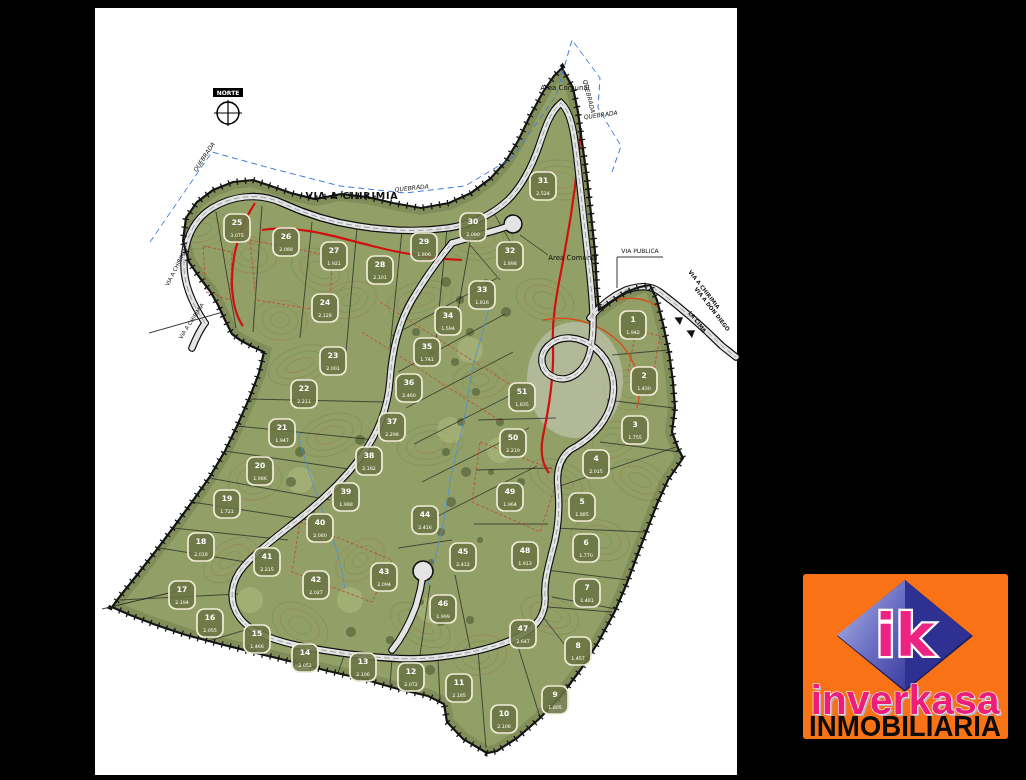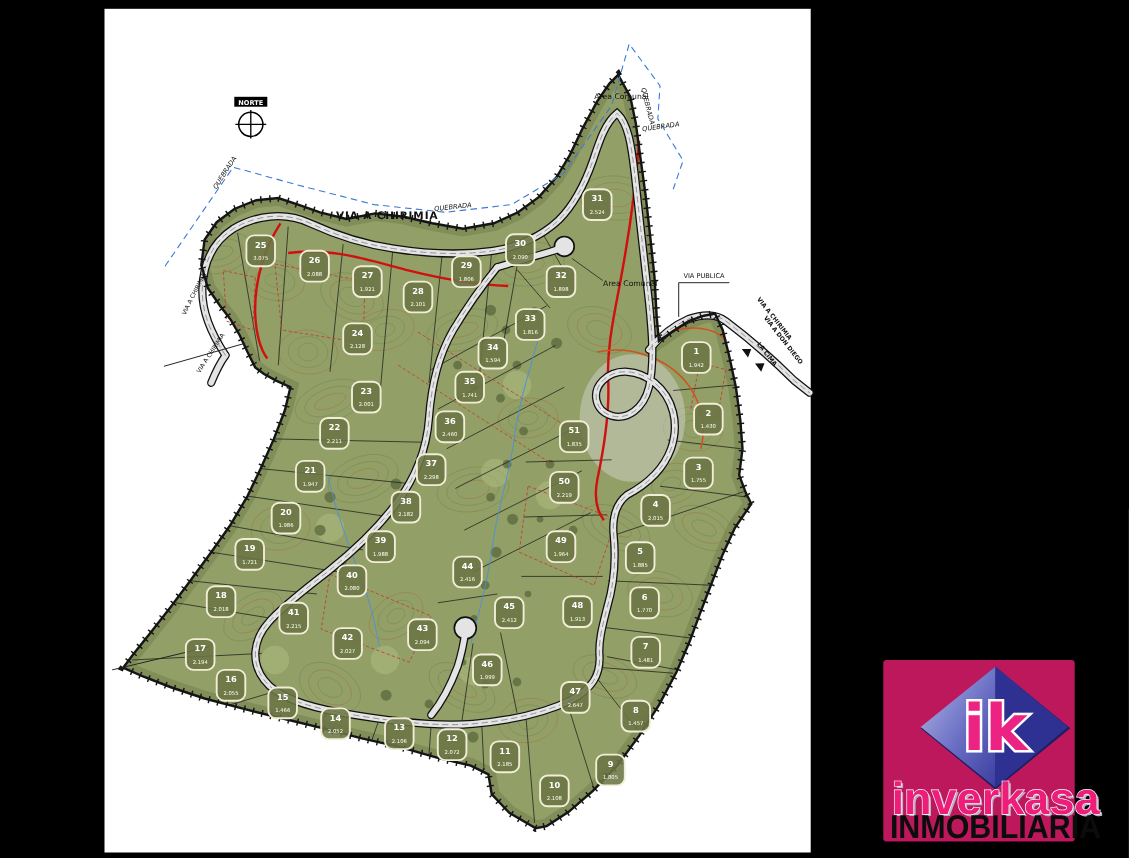--- a/index.html
+++ b/index.html
@@ -1,20 +1,20 @@
 <!DOCTYPE html>
 <html><head>
 <meta charset="utf-8">
 <style>
   html,body{margin:0;padding:0;background:#000;}
   .stage{position:relative;width:1026px;height:780px;background:#000;overflow:hidden;
          font-family:"DejaVu Sans","Liberation Sans",sans-serif;}
   .stage svg{position:absolute;left:0;top:0;}
-  .logo-box{position:absolute;left:803px;top:600px;width:174px;height:165px;
-            background:#be185d;border-radius:3px;}
+  .logo-box{position:absolute;left:803px;top:574px;width:205px;height:165px;
+            background:#f97316;border-radius:3px;}
   .logo-box svg{position:absolute;left:0;top:0;}
   text{font-family:"DejaVu Sans","Liberation Sans",sans-serif;}
 </style>
 </head>
 <body>
 
 <div class="stage">
 
 <svg width="1026" height="780" viewBox="0 0 1026 780">
   <defs>

